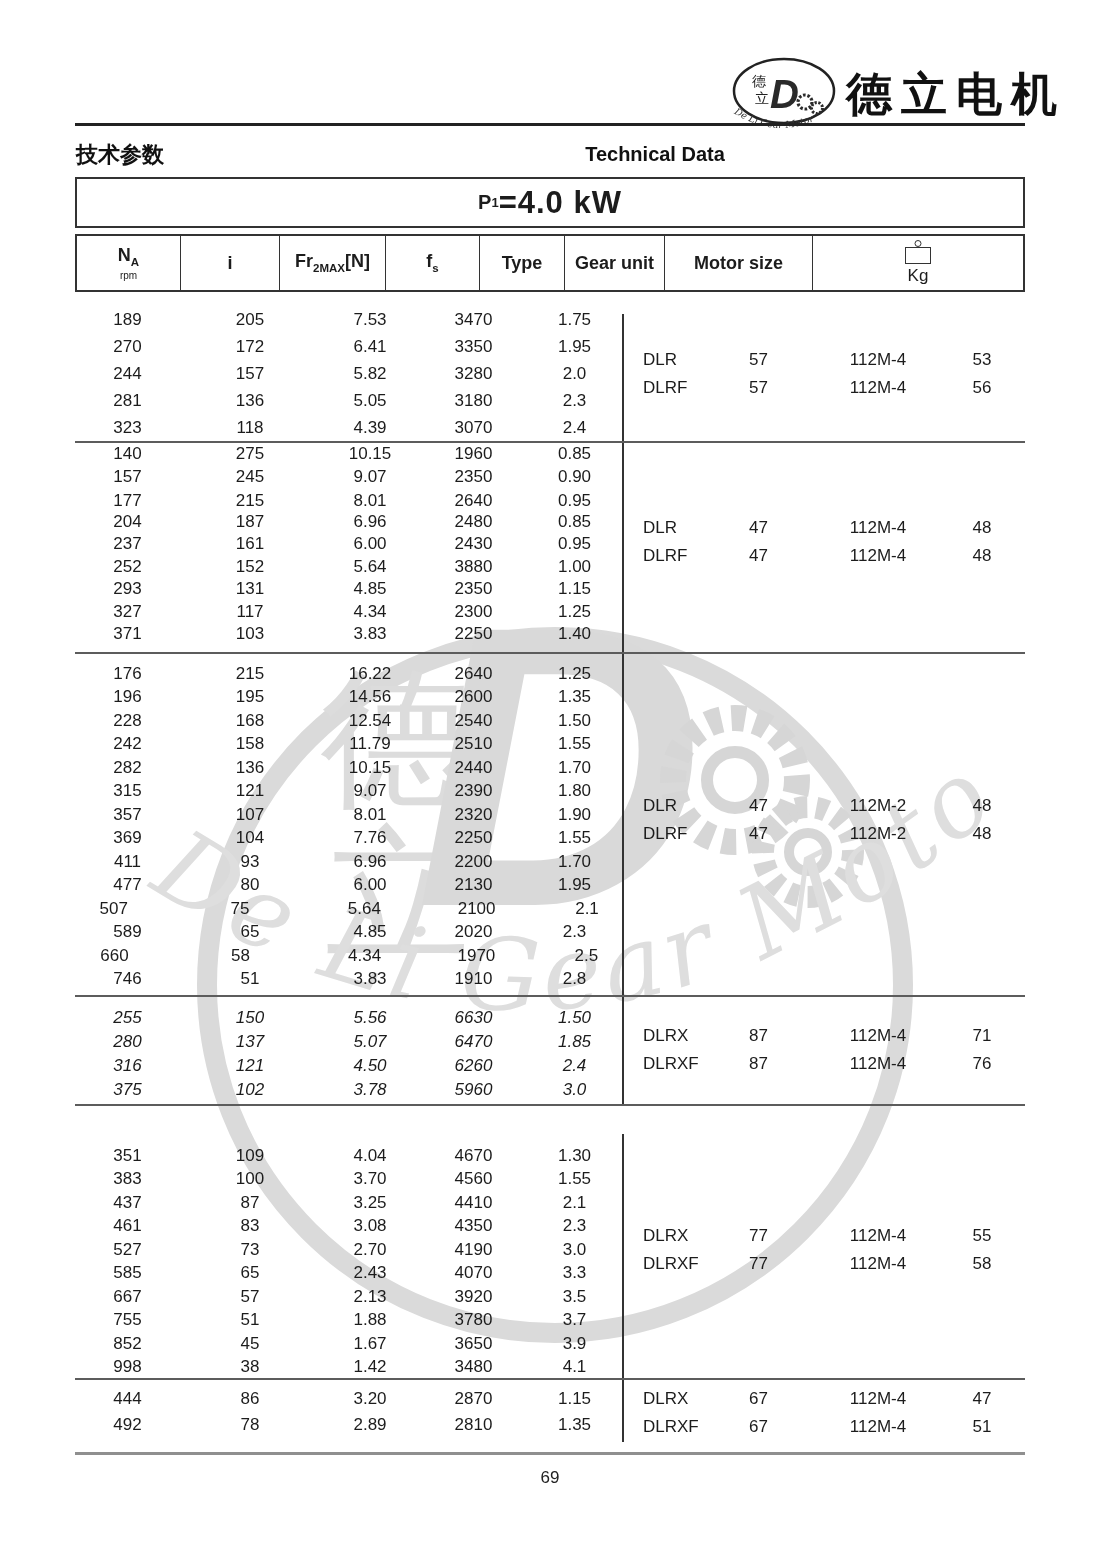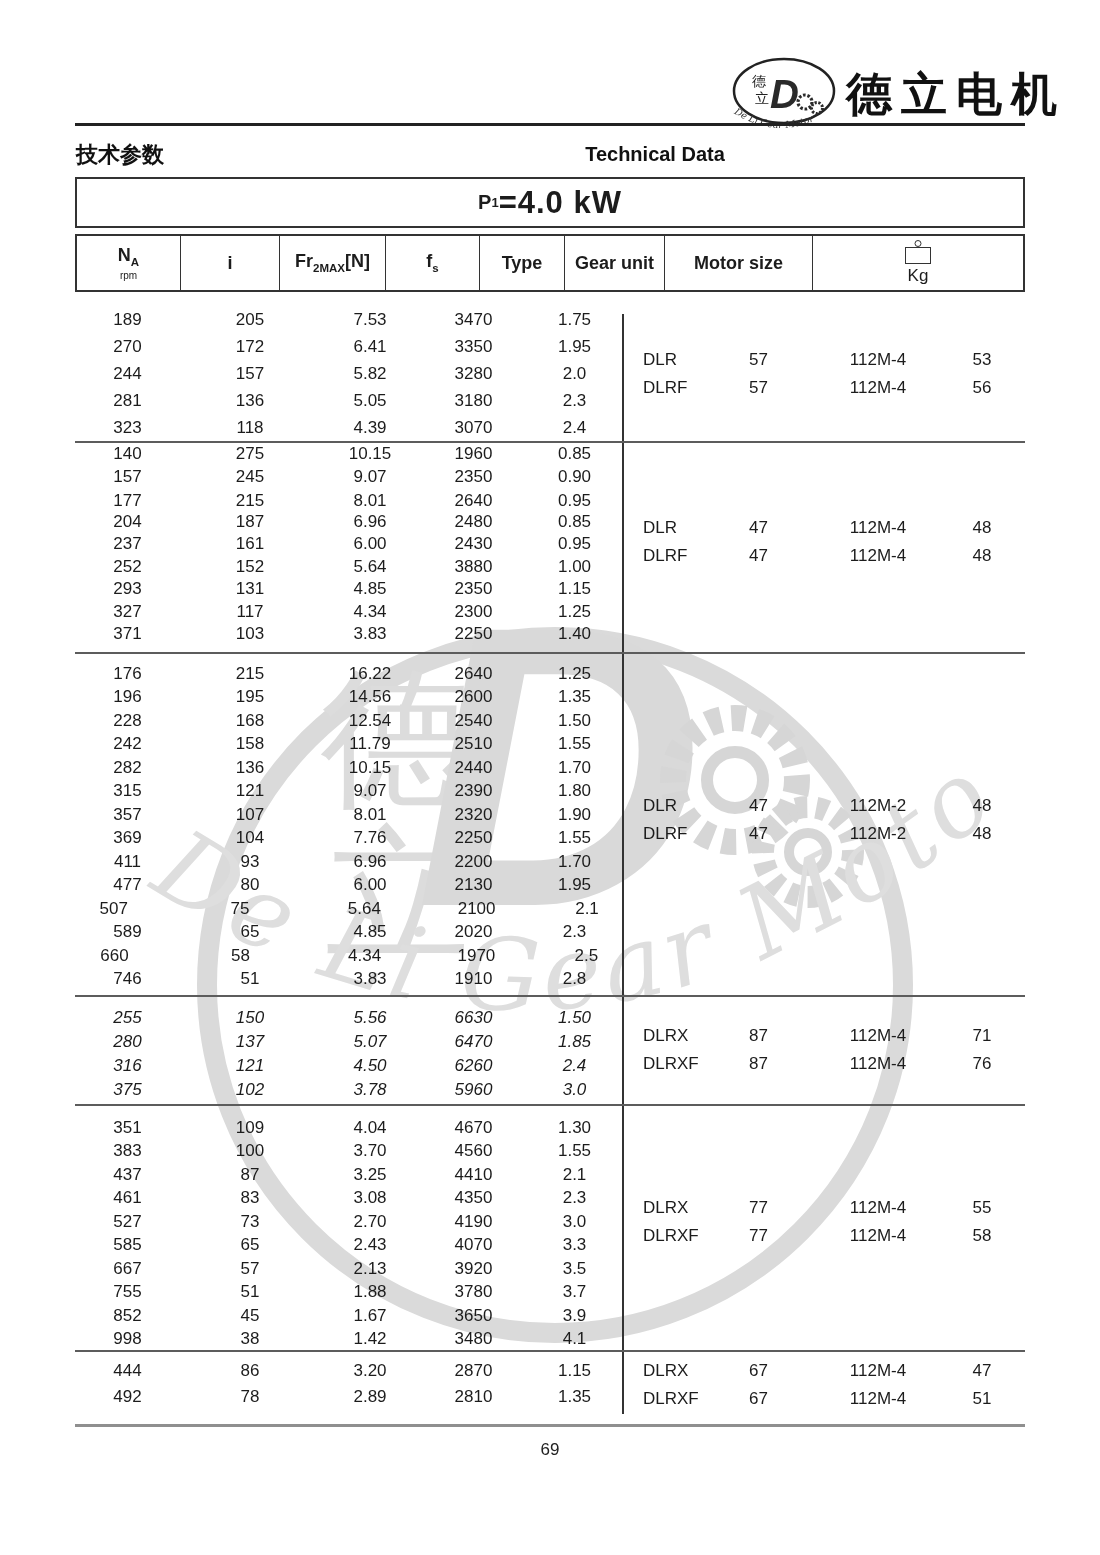--- a/index.html
+++ b/index.html
@@ -431,21 +431,21 @@
           </div>
           <div class="trow" style="top: 53px;">
             <span class="t0">DLRXF</span>
             <span class="t1">87</span>
             <span class="t2">112M-4</span>
             <span class="t3">76</span>
           </div>
         </div>
         <div class="vline" style="top: 0px;"></div>
       </div>
-      <div class="group" style="height: 246px;">
+      <div class="group" style="height: 246px; margin-top: 28px;">
         <div class="gleft" style="padding-top: 10px;">
           <div class="drow" style="height: 23.5px;">
             <span class="c c0">351</span>
             <span class="c c1">109</span>
             <span class="c c2">4.04</span>
             <span class="c c3">4670</span>
             <span class="c c4">1.30</span>
           </div>
           <div class="drow" style="height: 23.5px;">
             <span class="c c0">383</span>

